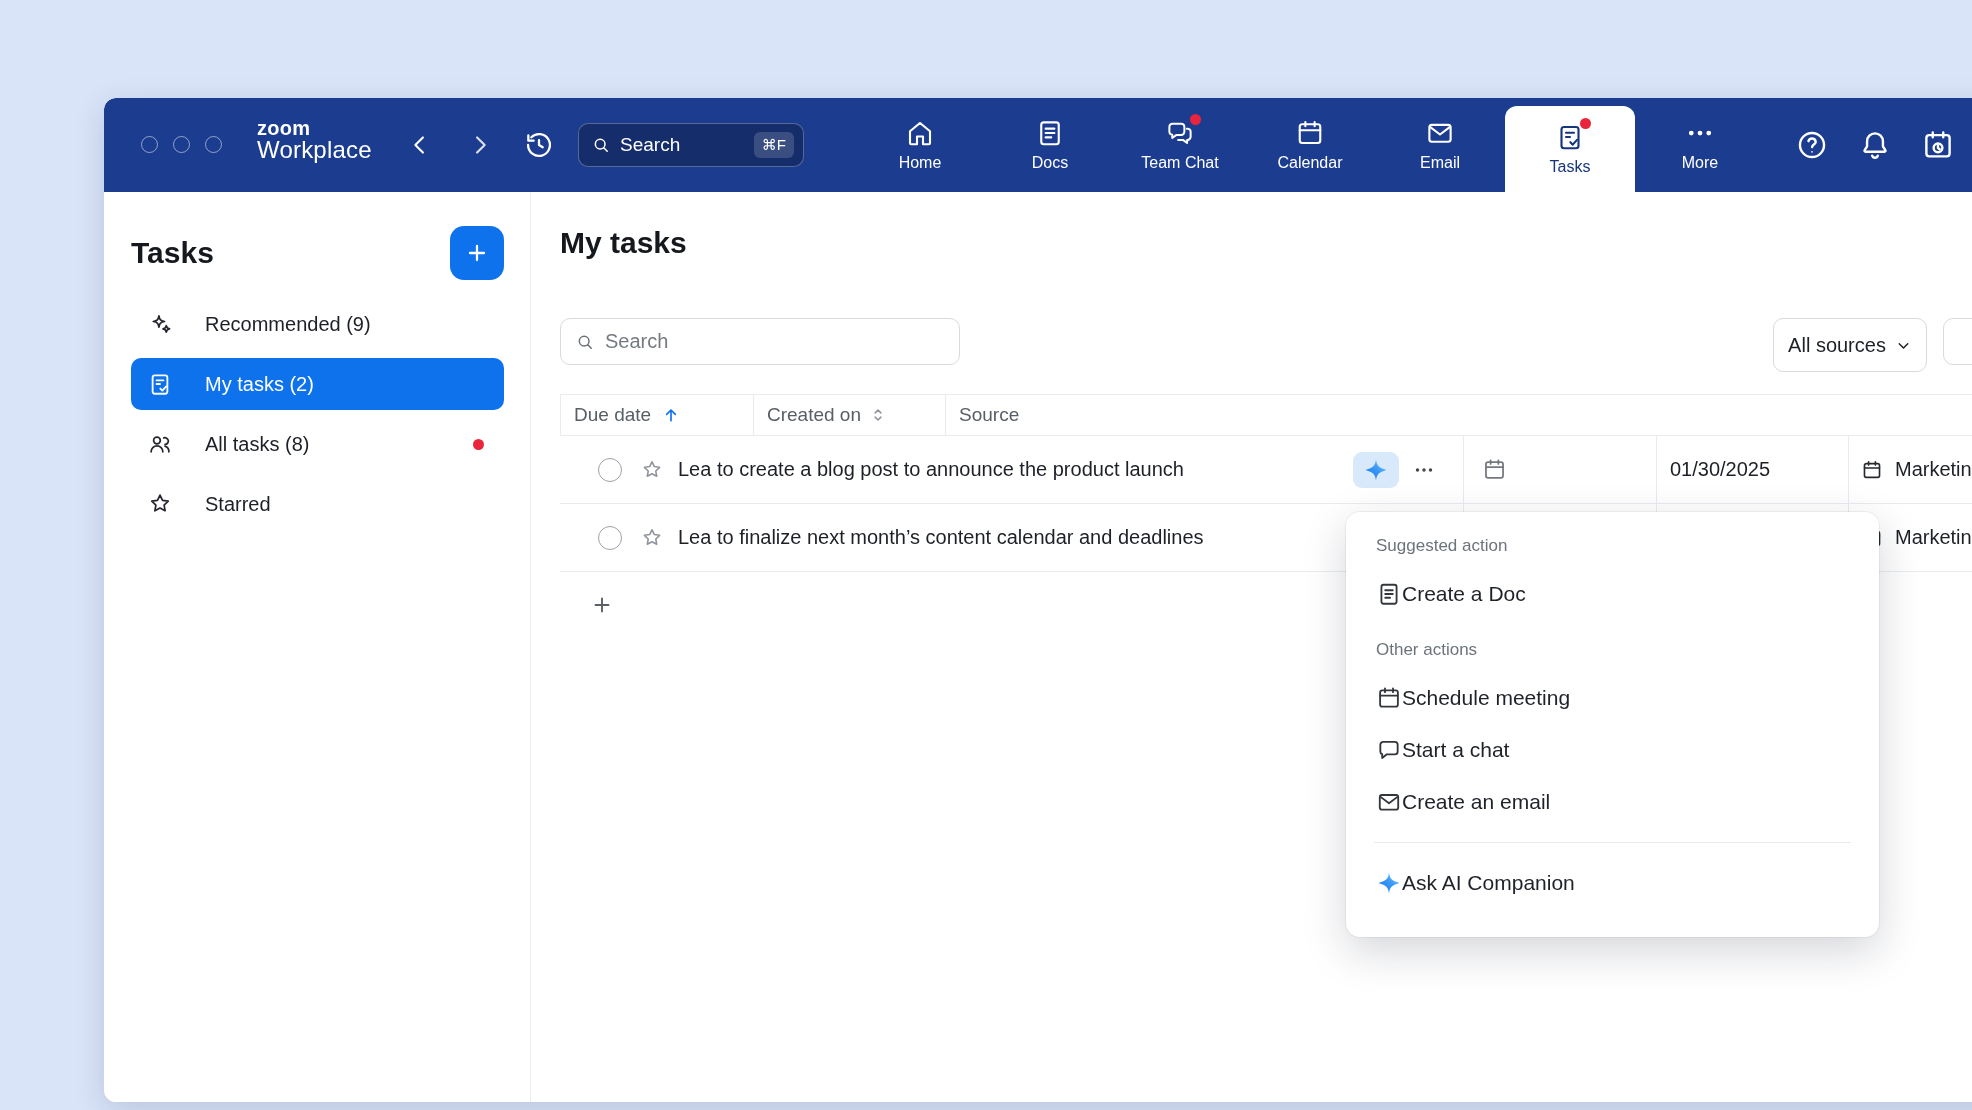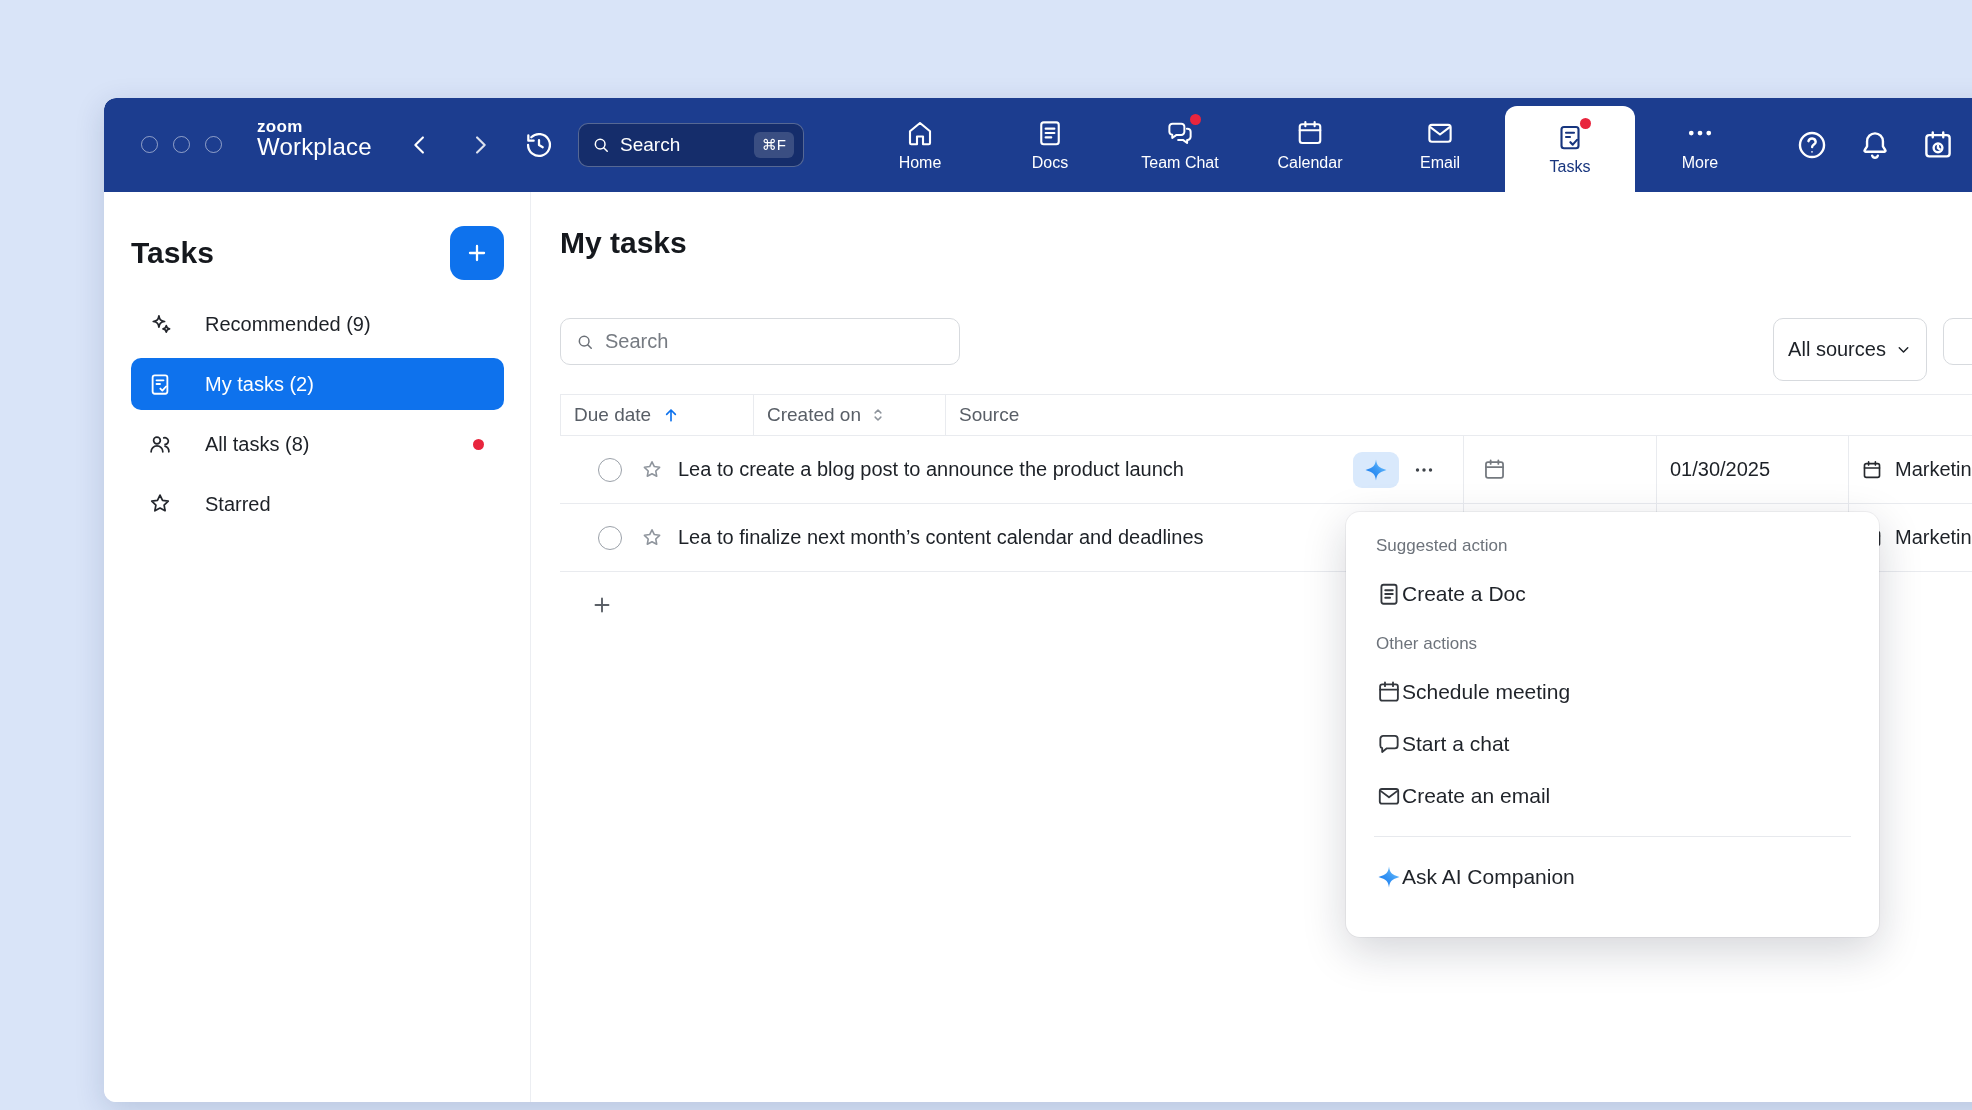--- a/index.html
+++ b/index.html
@@ -6,21 +6,21 @@
   html,body{width:1972px;height:1110px;overflow:hidden;background:#d9e4f8;
     font-family:"Liberation Sans","DejaVu Sans",sans-serif;-webkit-font-smoothing:antialiased}
   svg{display:block}
   .window{position:absolute;left:104px;top:98px;width:1920px;height:1004px;background:#fff;
     border-radius:12px 0 0 12px;box-shadow:0 8px 30px rgba(21,44,91,.16);overflow:hidden}
   
   .titlebar{position:relative;height:94px;background:#1C3D8F;border-radius:12px 0 0 0;color:#fff}
   .traffic{position:absolute;left:37px;top:38px;display:flex;gap:15px}
   .tl{width:17px;height:17px;border:1.5px solid rgba(255,255,255,.5);border-radius:50%}
   .logo{position:absolute;left:153px;top:20px;display:flex;flex-direction:column;line-height:1}
-  .logo-zoom{font-size:17px;font-weight:700;letter-spacing:.3px}
+  .logo-zoom{font-size:20px;font-weight:700;letter-spacing:.3px}
   .logo-product{font-size:24px;font-weight:400;letter-spacing:.2px}
   .nav-arrow{position:absolute;top:33px;width:28px;height:28px;color:#fff;cursor:pointer}
   .nav-arrow.fwd{opacity:.85}
   .histbtn{position:absolute;left:419px;top:31px;width:32px;height:32px;color:#fff;cursor:pointer}
   .tsearch{position:absolute;left:474px;top:25px;width:226px;height:44px;border:1px solid rgba(255,255,255,.28);
     background:rgba(0,0,0,.25);border-radius:10px;display:flex;align-items:center;gap:9px;
     padding:0 9px 0 12px;font-size:19px;cursor:pointer}
   .kbd{margin-left:auto;background:rgba(255,255,255,.16);border-radius:6px;padding:4px 8px;font-size:15px}
   .topnav{position:absolute;left:751px;top:0;height:94px;display:flex;align-items:flex-start}
   .nav-item{width:130px;height:94px;display:flex;flex-direction:column;align-items:center;
@@ -45,21 +45,21 @@
   .reddot{width:11px;height:11px;border-radius:50%;background:#E8253D;margin-left:auto;margin-right:4px;flex:none}
   
   .main{position:absolute;left:428px;top:94px;width:1492px;bottom:0;background:#fff;padding:34px 0 0 28px}
   .main h2{font-size:30px;font-weight:700;color:#15181d}
   .toolbar{position:relative;margin-top:58px;height:47px}
   .search-field{width:400px;height:47px;border:1px solid #d7dade;border-radius:10px;display:flex;
     align-items:center;gap:10px;padding:0 14px;color:#6b7077;background:#fff}
   .search-field input{border:none;outline:none;font-size:20px;flex:1;color:#1d2127;
     font-family:inherit;background:transparent}
   .search-field input::placeholder{color:#767b82}
-  .sources-dd{position:absolute;left:1213px;top:0;width:154px;height:63px;border:1px solid #d7dade;
+  .sources-dd{position:absolute;left:1213px;top:0;width:154px;height:54px;border:1px solid #d7dade;
     border-radius:10px;display:flex;align-items:center;justify-content:center;gap:9px;font-size:20px;
     color:#1d2127;cursor:pointer;background:#fff}
   .partial-btn{position:absolute;left:1383px;top:0;width:58px;height:47px;border:1px solid #d7dade;
     border-radius:10px;background:#fff}
   .table{margin-top:29px;width:1464px;font-size:20px;color:#1d2127}
   .thead,.trow{display:flex;border-bottom:1px solid #e9ebef}
   .thead{height:42px;border-top:1px solid #e9ebef;color:#585e66;font-size:19px}
   .trow{height:68px}
   .col{display:flex;align-items:center}
   .col-task{width:903px}
@@ -80,21 +80,21 @@
   .due-cal{margin-left:18px;width:25px;height:25px;color:#74797f;cursor:pointer}
   .created-text{padding-left:13px;white-space:nowrap}
   .source-cal{margin-left:12px;width:22px;height:22px;color:#26292e;flex:none}
   .source-text{margin-left:12px;white-space:nowrap}
   .add-row{height:66px;display:flex;align-items:center;padding-left:30px;color:#5b6067;cursor:pointer}
   
   .menu{position:absolute;left:1346px;top:512px;width:533px;height:425px;background:#fff;border-radius:14px;
     box-shadow:0 14px 44px rgba(15,23,42,.18),0 0 0 1px rgba(15,23,42,.05);z-index:60;
     padding:24px 0 12px;font-size:21px;color:#1f2329}
   .menu-label{padding:0 30px;font-size:17px;color:#6d737b;margin-bottom:12px}
-  .menu-label.second{margin-top:14px}
+  .menu-label.second{margin-top:20px}
   .menu-item{height:52px;display:flex;align-items:center;gap:0;padding:0 30px;cursor:pointer}
   .menu-item .m-icon{width:26px;height:26px;color:#33373d;flex:none}
   .menu-divider{border:none;border-top:1px solid #e7e9ed;margin:14px 28px}
 </style>
 </head>
 <body>
 
 <svg width="0" height="0" style="position:absolute" aria-hidden="true">
   <defs>
     <linearGradient id="aiGrad" x1="0%" y1="100%" x2="100%" y2="0%">

